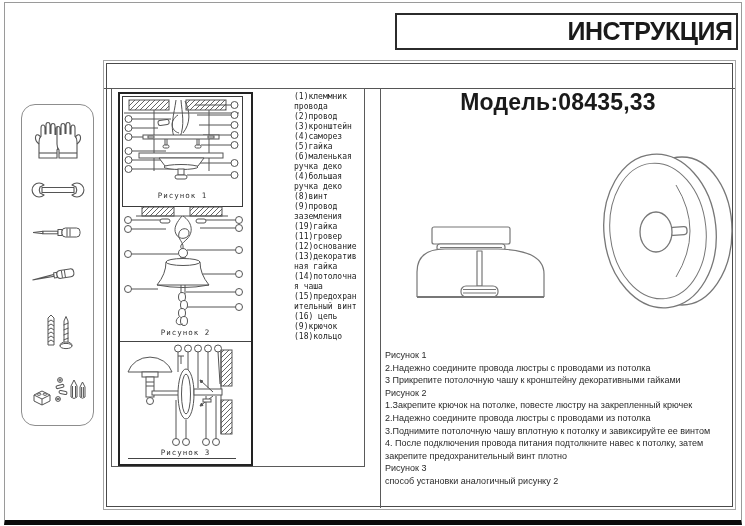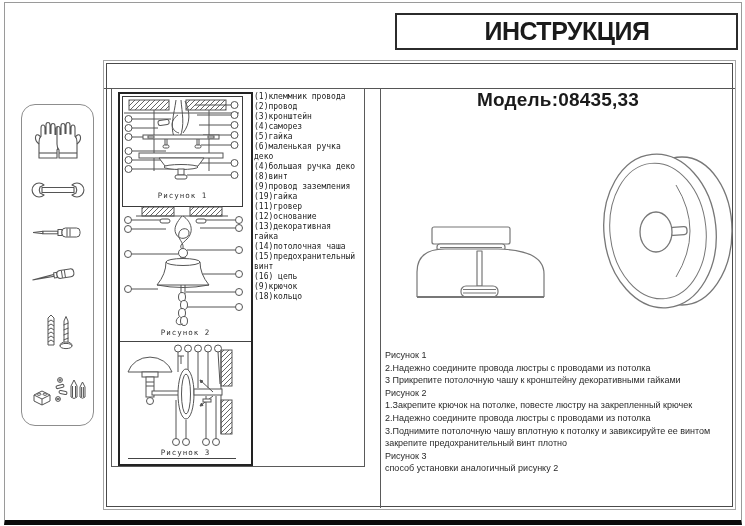--- a/index.html
+++ b/index.html
@@ -1,38 +1,38 @@
 <!DOCTYPE html>
 <html><head>
 <meta charset="utf-8">
 <style>
   html,body{margin:0;padding:0;background:#fff;}
   body{width:745px;height:526px;position:relative;font-family:"Liberation Sans",sans-serif;color:#1a1a1a;overflow:hidden;}
   .abs{position:absolute;}
   
   .page-frame{left:4px;top:2px;width:736px;height:517px;border:1px solid #9a9a9a;border-bottom:5px solid #0b0b0b;background:#fff;}
   
-  .title-box{left:395px;top:13px;width:339px;height:33px;border:2px solid #2b2b2b;display:flex;align-items:center;justify-content:center;}
+  .title-box{left:395px;top:13px;width:339px;height:33px;border:2px solid #2b2b2b;display:flex;align-items:center;justify-content:flex-end;}
   .title-text{font-size:26px;font-weight:700;letter-spacing:-0.5px;transform:scaleX(.96);white-space:nowrap;}
   
   .main-box{left:103px;top:60px;width:631px;height:448px;border:1px solid #a5a5a5;}
   .main-inner{left:2px;top:2px;right:2px;bottom:2px;border:1px solid #4a4a4a;}
   .header-rule{left:0;top:27px;width:100%;height:0;border-top:1px solid #555;}
   
   .left-panel{left:7px;top:27px;width:252px;height:377px;border:1px solid #5a5a5a;background:#fff;}
   .figures-box{left:6px;top:3px;width:131px;height:370px;border:2px solid #222;background:#fff;}
   .fig1-box{left:2px;top:2px;width:119px;height:109px;border:1px solid #3a3a3a;}
   .fig-label{width:100%;text-align:center;font-family:"DejaVu Sans Mono",monospace;font-size:7.5px;letter-spacing:1px;color:#333;}
   .fig2-sep{left:0;top:247px;width:100%;border-top:1px solid #444;}
   .fig3-underline{left:8px;top:364px;width:108px;border-top:1px solid #444;}
   .parts-list{left:142px;top:3px;width:104px;font-family:"DejaVu Sans Mono",monospace;font-size:8px;line-height:10px;color:#222;}
-  .parts-list div{overflow-wrap:break-word;word-break:break-word;}
+  .parts-list div{overflow-wrap:break-word;word-break:break-word;padding-left:40px;}
   
   .right-panel{left:276px;top:27px;width:354px;height:420px;border-left:1px solid #5a5a5a;}
-  .model-title{left:0;top:1px;width:100%;text-align:center;font-size:19px;font-weight:700;letter-spacing:0.2px;}
+  .model-title{left:0;top:1px;width:100%;text-align:center;font-size:23px;font-weight:700;letter-spacing:0.2px;}
   .instructions{left:4px;top:261px;width:344px;font-size:9px;line-height:12.6px;color:#2a2a2a;}
   
   .tools-panel{left:21px;top:104px;width:71px;height:320px;border:1px solid #8d8d8d;border-radius:14px;background:#fff;}
   .tool{left:0;width:100%;display:flex;justify-content:center;}
   svg{display:block;}
 </style>
 </head>
 <body>
 
 <div class="abs page-frame"></div>
@@ -346,18 +346,19 @@
     </svg>
 
     <div class="abs instructions">
       <div>Рисунок 1</div>
       <div>2.Надежно соедините провода люстры с проводами из потолка</div>
       <div>3 Прикрепите потолочную чашу к кронштейну декоративными гайками</div>
       <div>Рисунок 2</div>
       <div>1.Закрепите крючок на потолке, повесте люстру на закрепленный крючек</div>
       <div>2.Надежно соедините провода люстры с проводами из потолка</div>
       <div>3.Поднимите потолочную чашу вплотную к потолку и завиксируйте ее винтом</div>
+      <div>4. После подключения провода питания подтолкните навес к потолку, затем</div>
       <div>закрепите предохранительный винт плотно</div>
       <div>Рисунок 3</div>
       <div>способ установки аналогичный рисунку 2</div>
     </div>
   </div>
 </div>
 
 </body></html>

